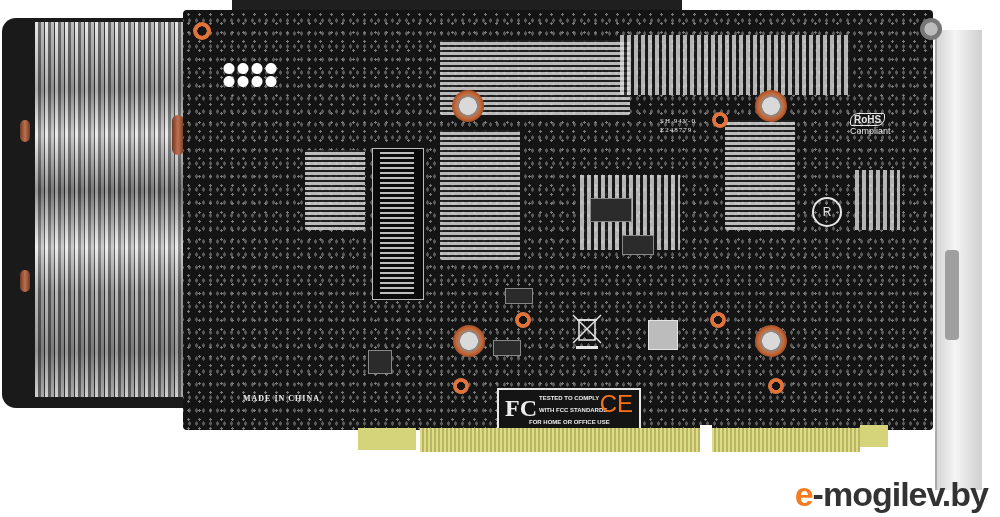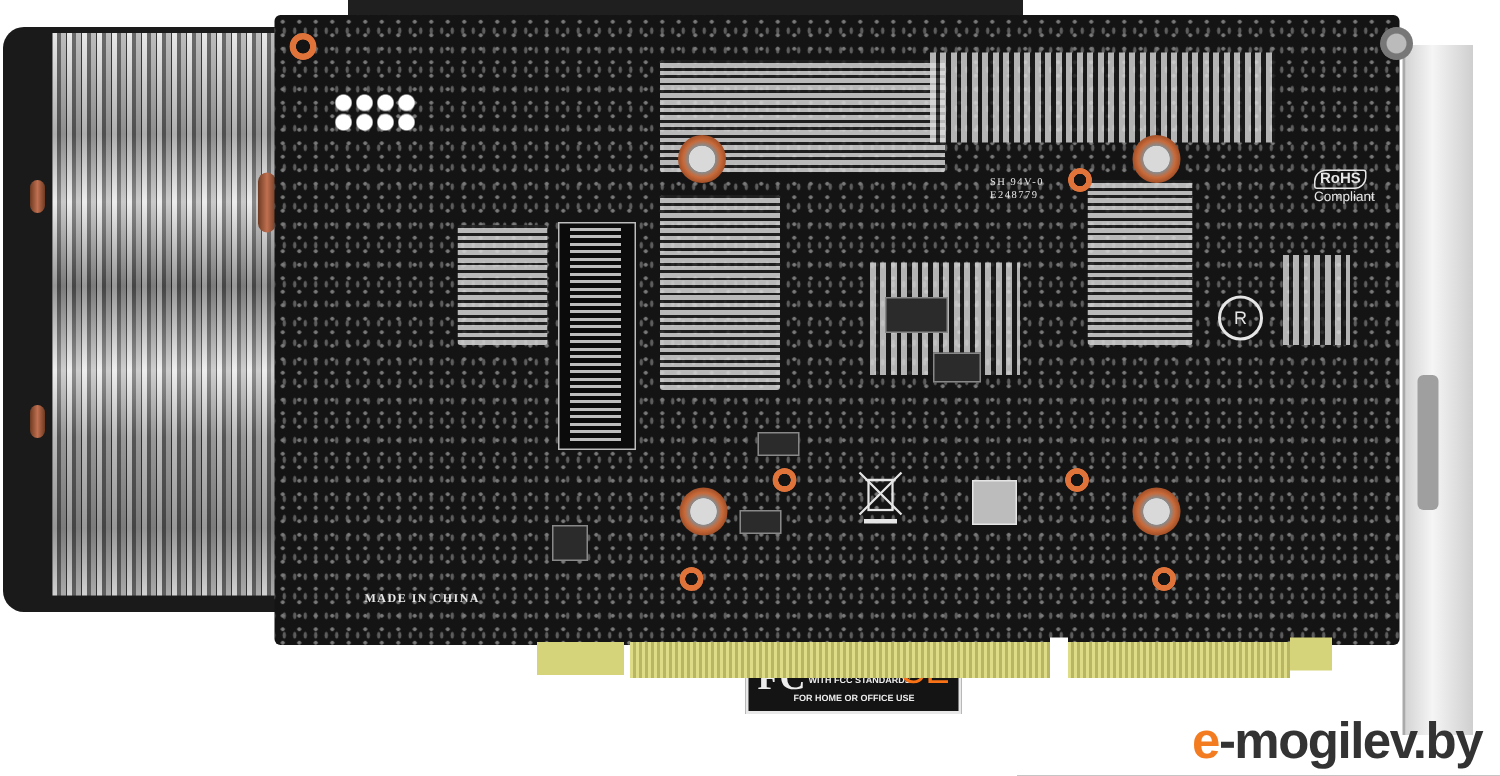--- a/index.html
+++ b/index.html
@@ -31,25 +31,25 @@
   .finger-small{left:358px;top:428px;width:58px;height:22px;background:#d6d47a;}
   .finger-main{left:420px;top:428px;width:440px;height:24px;
     background:repeating-linear-gradient(90deg,#dedc86 0 2px,#b9b663 2px 4px);}
   .finger-gap{left:700px;top:425px;width:12px;height:30px;background:#fff;}
   .tab-r{left:860px;top:425px;width:28px;height:22px;background:#d6d47a;}
   
   .bracket{left:935px;top:30px;width:45px;height:460px;background:linear-gradient(90deg,#d4d4d4,#f5f5f5 40%,#cfcfcf);border-left:2px solid #aaa;}
   .bracket-slot{left:945px;top:250px;width:14px;height:90px;background:#9f9f9f;border-radius:4px;}
   
   .silk{color:#e8e8e8;font-weight:bold;letter-spacing:1px;font-family:Liberation Serif, serif;}
-  .fcc-box{left:497px;top:388px;width:140px;height:40px;border:2px solid #e8e8e8;background:#141414;margin-top:44px;}
+  .fcc-box{left:497px;top:388px;width:140px;height:40px;border:2px solid #e8e8e8;background:#141414;}
   .fcc-logo{font-size:24px;font-weight:bold;color:#ececec;left:6px;top:5px;font-family:"Liberation Serif",serif;}
   .ce-logo{font-size:24px;color:#f97316;right:6px;top:0;}
   .fcc-line{font-size:6px;color:#ececec;font-weight:bold;white-space:nowrap;}
-  .rohs{left:876px;top:113px;font-size:9px;color:#e6e6e6;}
+  .rohs{left:850px;top:113px;font-size:9px;color:#e6e6e6;}
   .rohs-badge{border:1px solid #e6e6e6;border-radius:8px 2px 8px 2px;padding:0 3px;font-weight:bold;font-size:10px;display:inline-block;}
   .watermark{right:12px;top:475px;font-size:34px;font-weight:bold;color:#333;letter-spacing:-1px;}
   .watermark .e{color:#f47c20;}
 </style>
 </head>
 <body>
 
 <div class="abs shroud"></div>
 <div class="abs fins"></div>
 <div class="abs fin-shade"></div>

